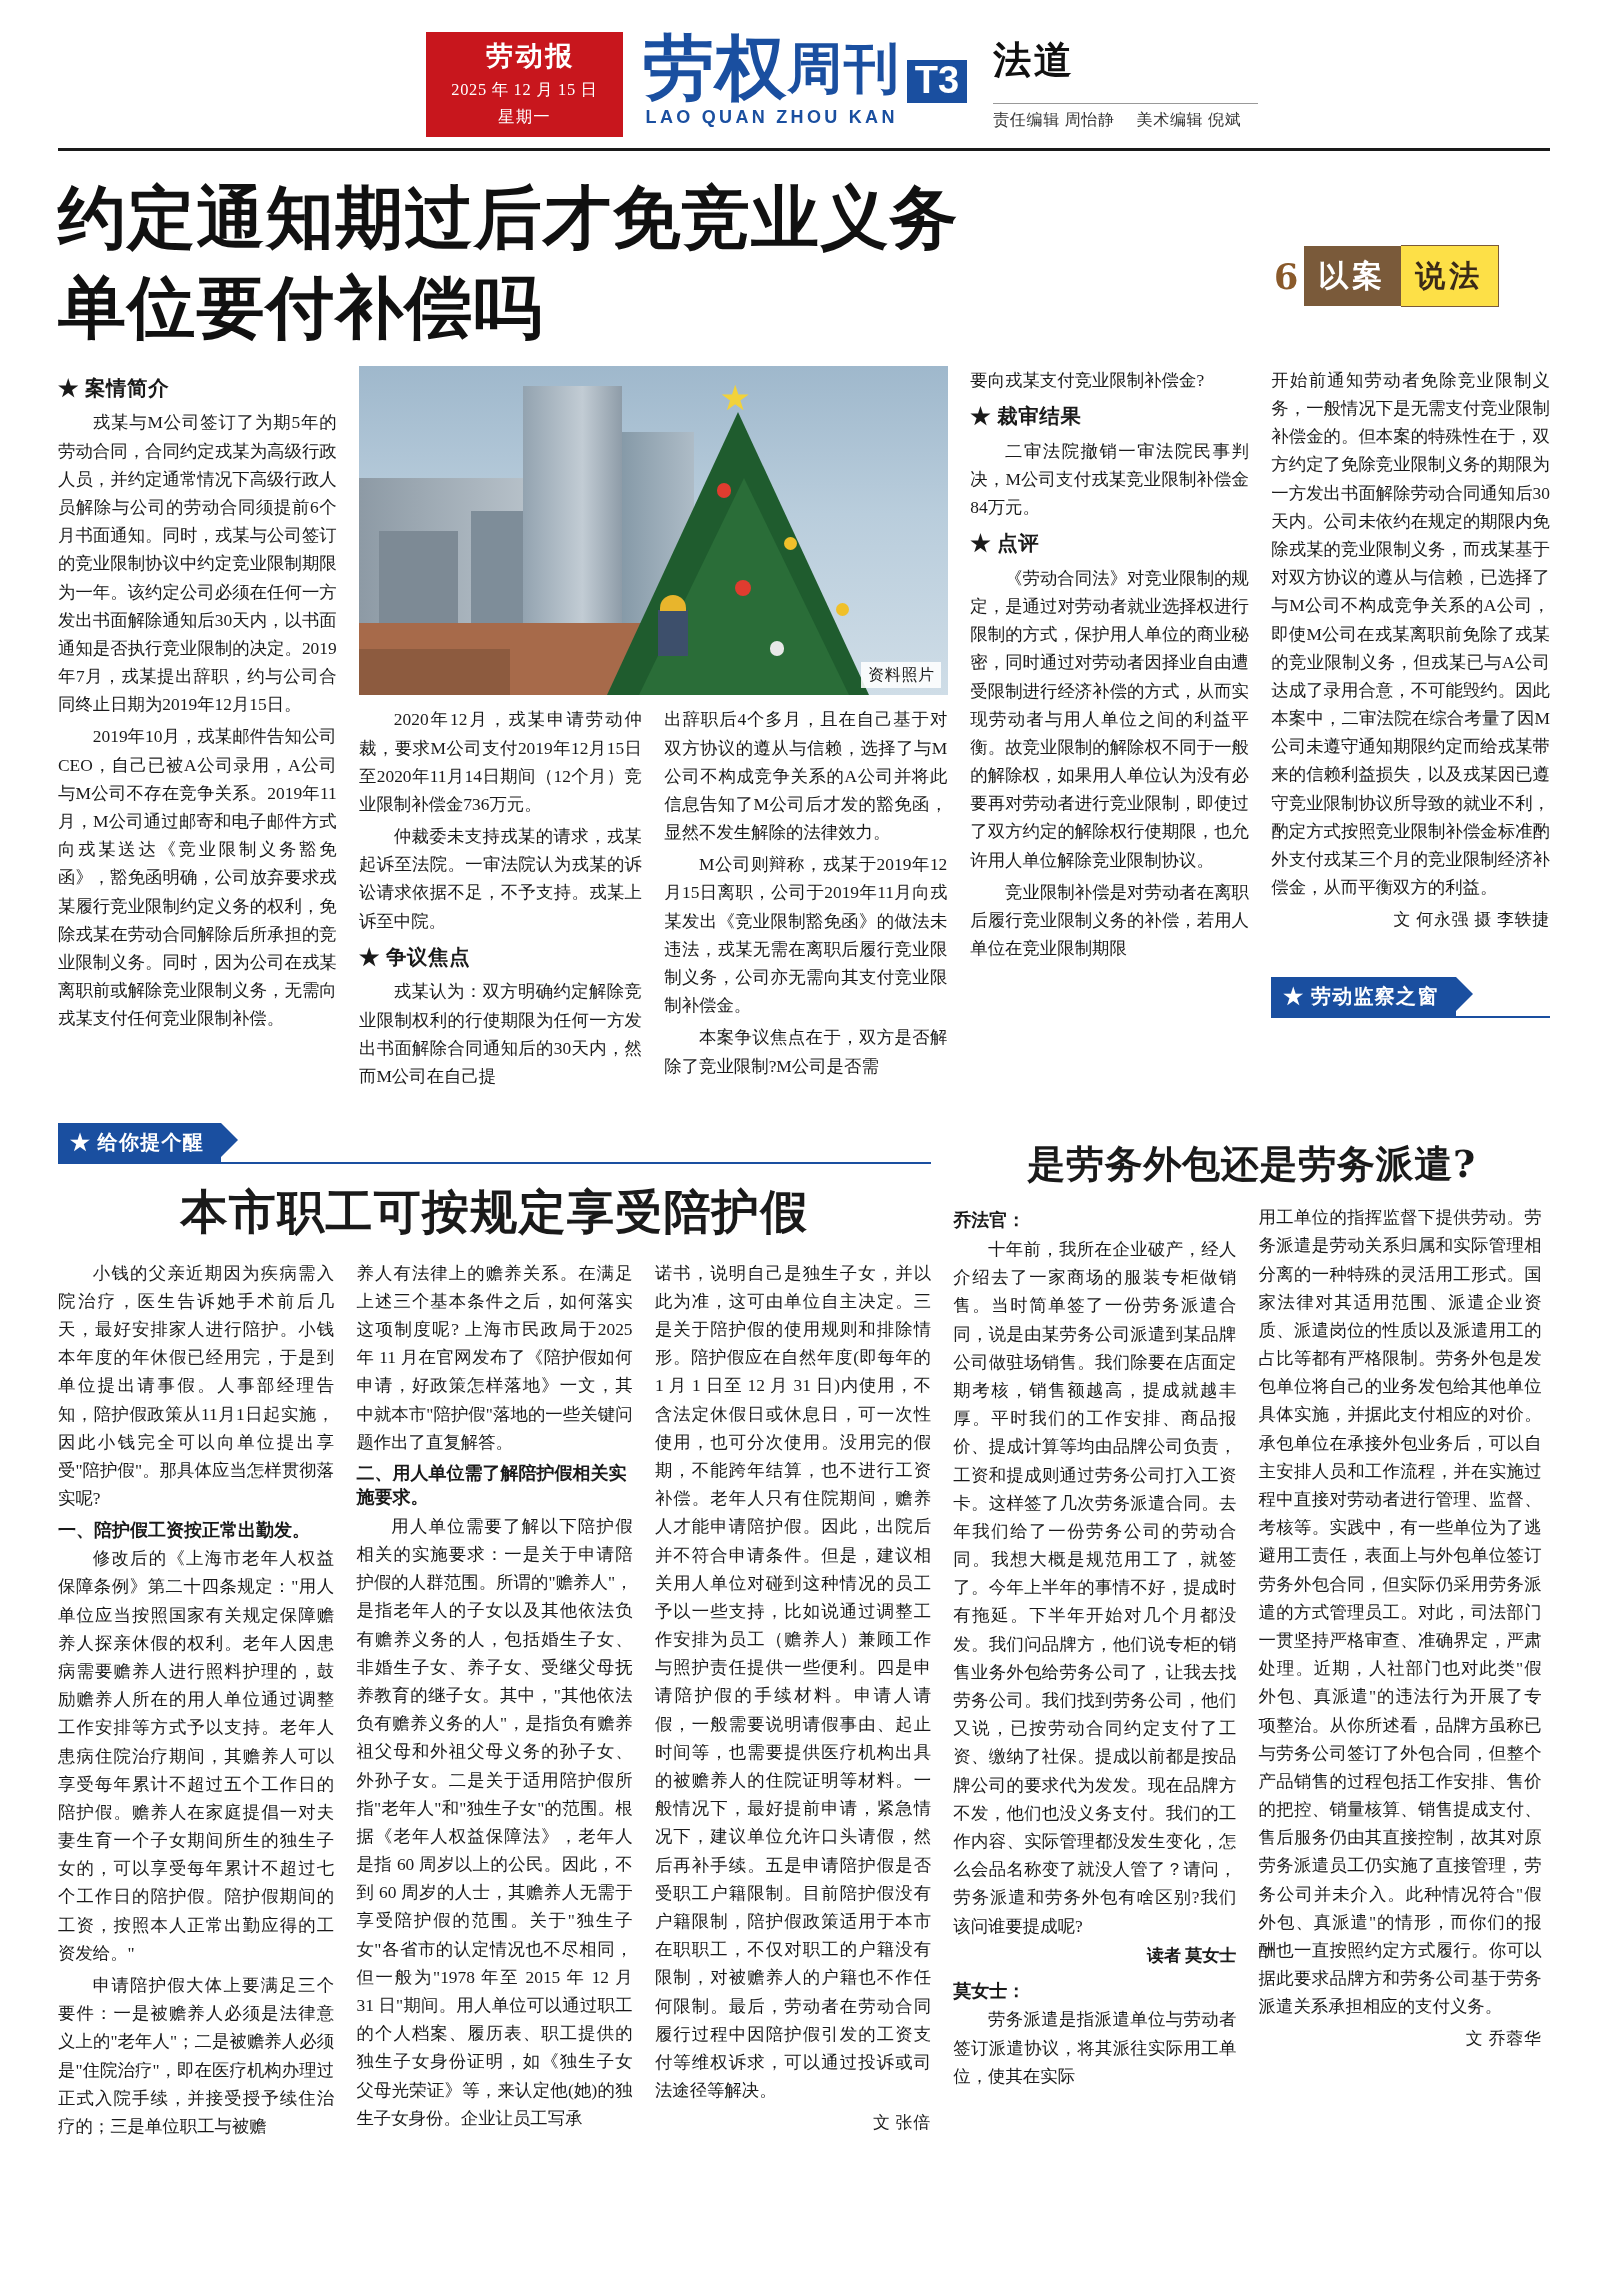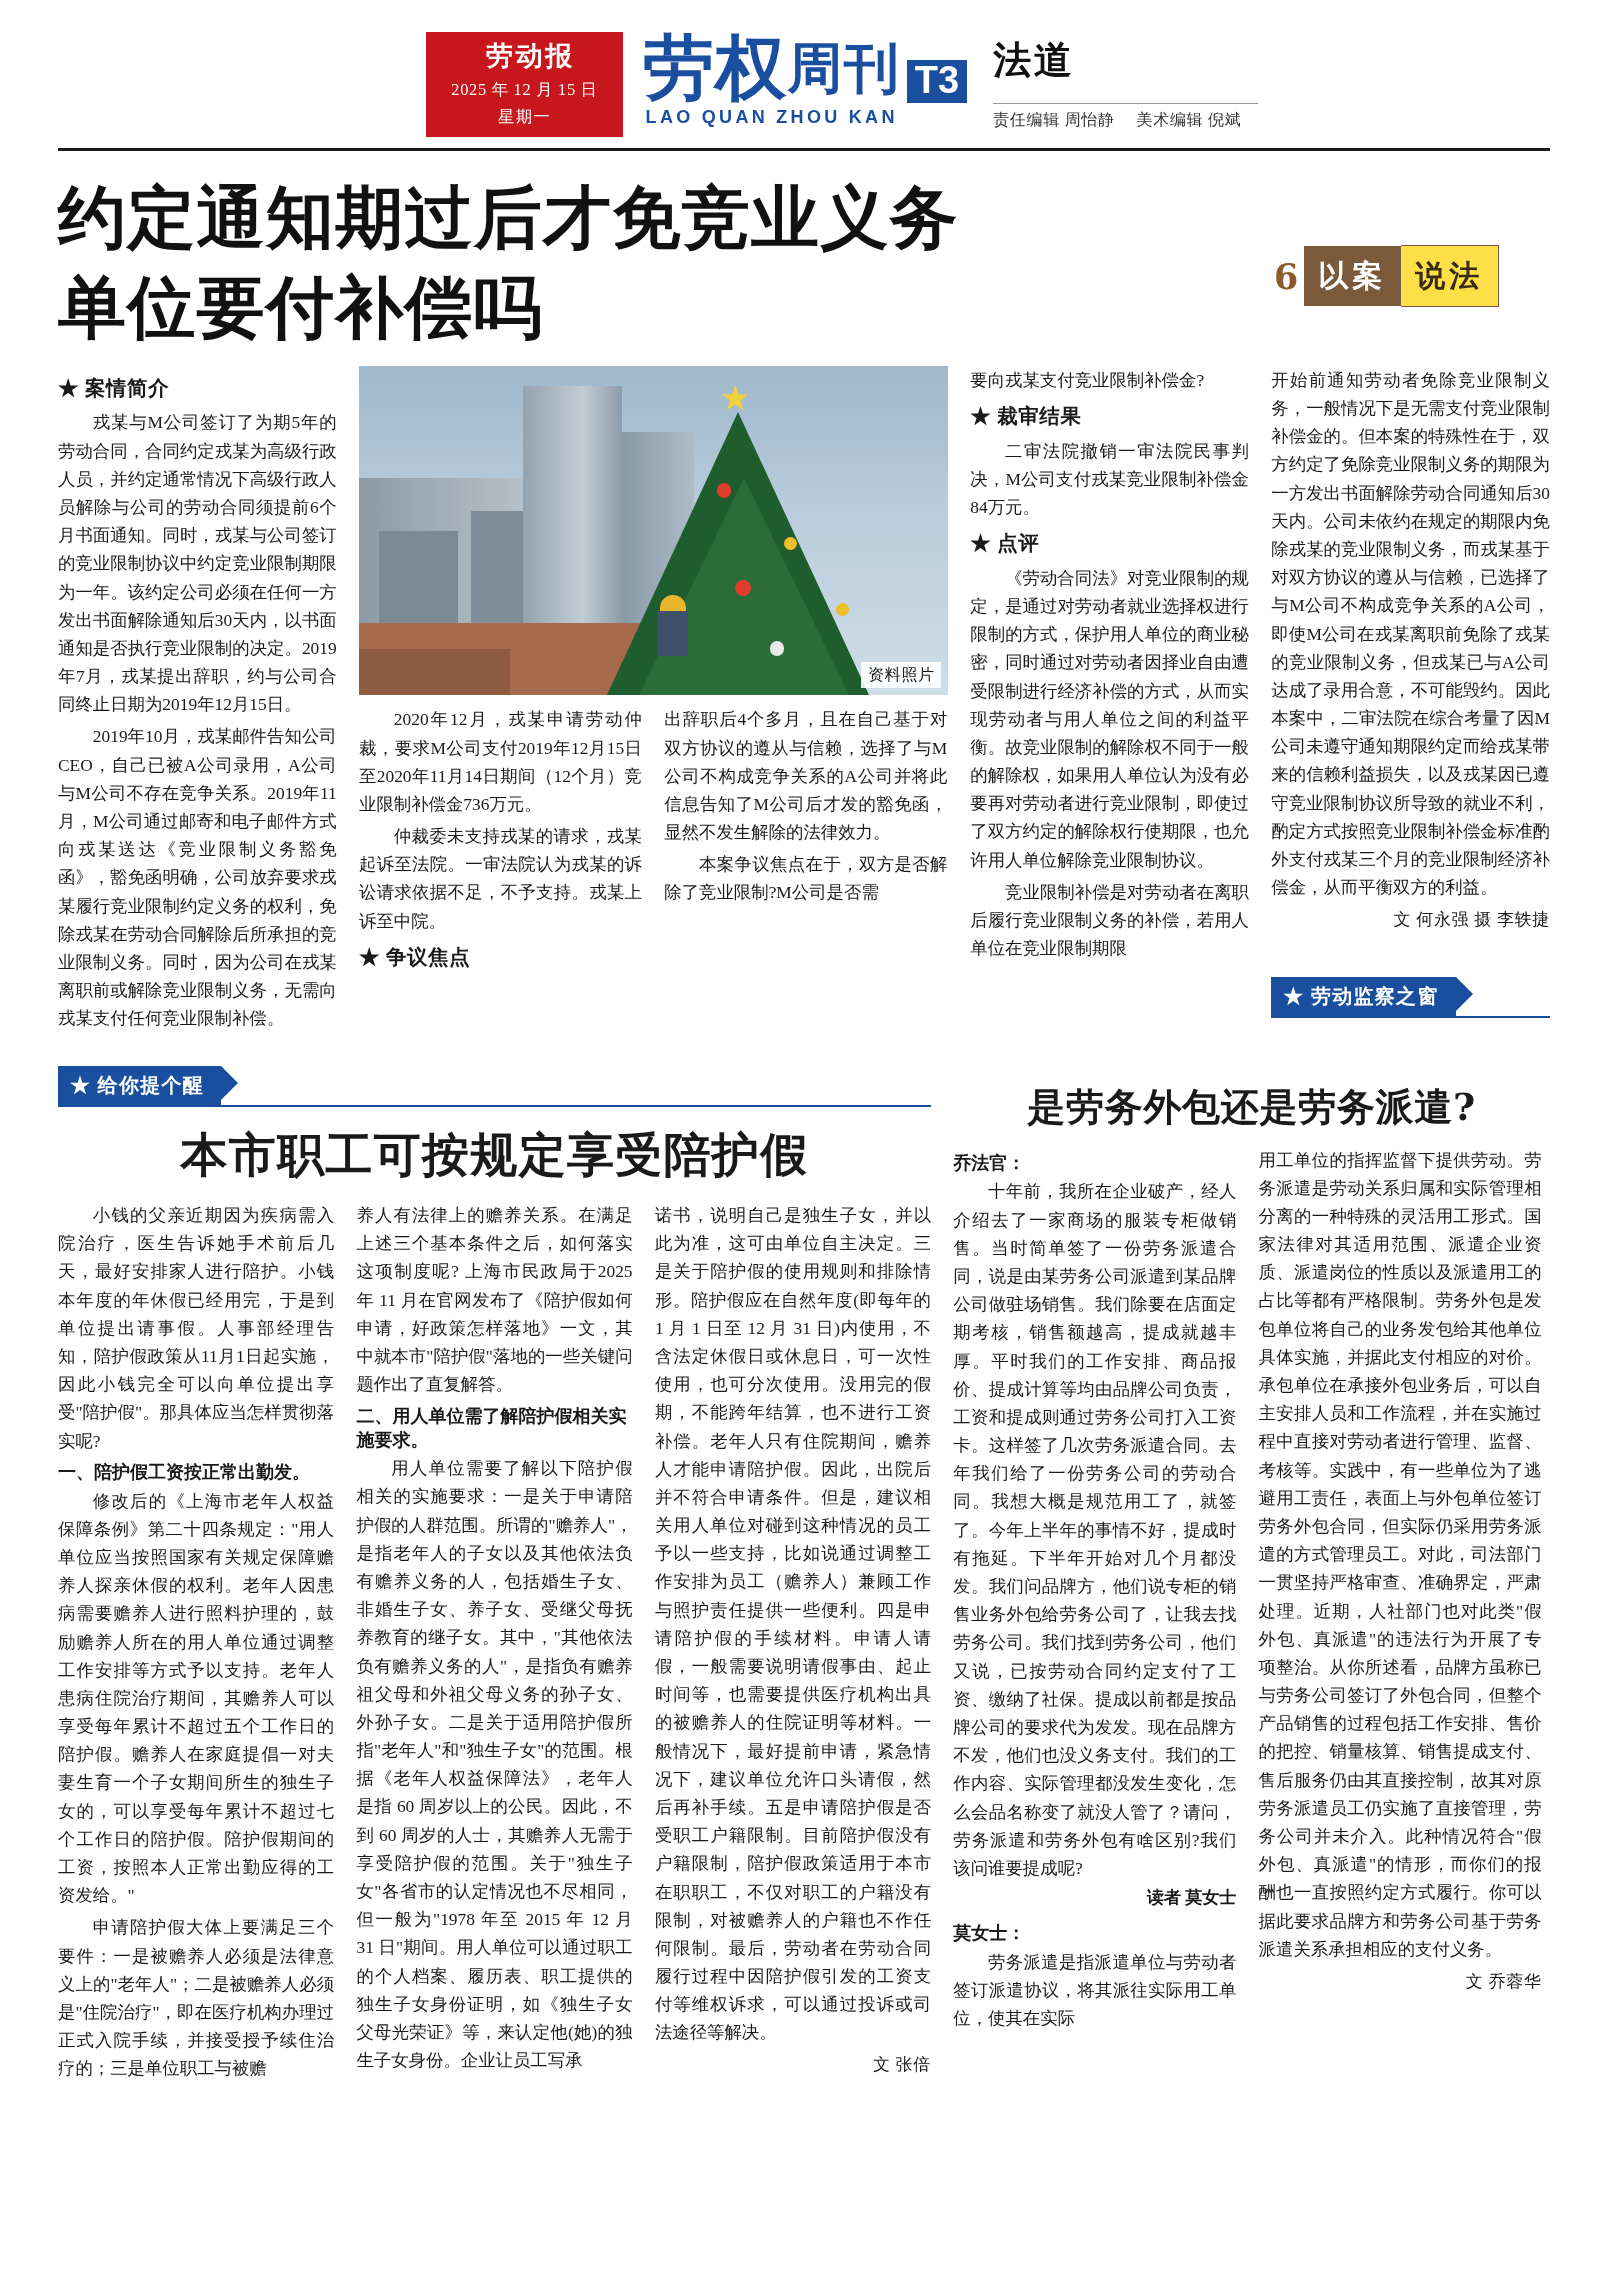--- a/index.html
+++ b/index.html
@@ -409,25 +409,29 @@
 
         <div style="display:flex; gap:22.3px;">
           <div class="c c2">
             <div class="body-text">
               <p>2020年12月，戎某申请劳动仲裁，要求M公司支付2019年12月15日至2020年11月14日期间（12个月）竞业限制补偿金736万元。</p>
               <p>仲裁委未支持戎某的请求，戎某起诉至法院。一审法院认为戎某的诉讼请求依据不足，不予支持。戎某上诉至中院。</p>
             </div>
             <div class="star-head">
               <span>★ 争议焦点</span>
             </div>
+            <div class="body-text">
+              <p>戎某认为：双方明确约定解除竞业限制权利的行使期限为任何一方发出书面解除合同通知后的30天内，然而M公司在自己提</p>
+            </div>
           </div>
 
           <div class="c c3">
             <div class="body-text">
               <p class="noindent">出辞职后4个多月，且在自己基于对双方协议的遵从与信赖，选择了与M公司不构成竞争关系的A公司并将此信息告知了M公司后才发的豁免函，显然不发生解除的法律效力。</p>
+              <p>M公司则辩称，戎某于2019年12月15日离职，公司于2019年11月向戎某发出《竞业限制豁免函》的做法未违法，戎某无需在离职后履行竞业限制义务，公司亦无需向其支付竞业限制补偿金。</p>
               <p>本案争议焦点在于，双方是否解除了竞业限制?M公司是否需</p>
             </div>
           </div>
         </div>
       </div>
 
       <div class="c c4">
         <div class="body-text">
           <p class="noindent">要向戎某支付竞业限制补偿金?</p>
         </div>

